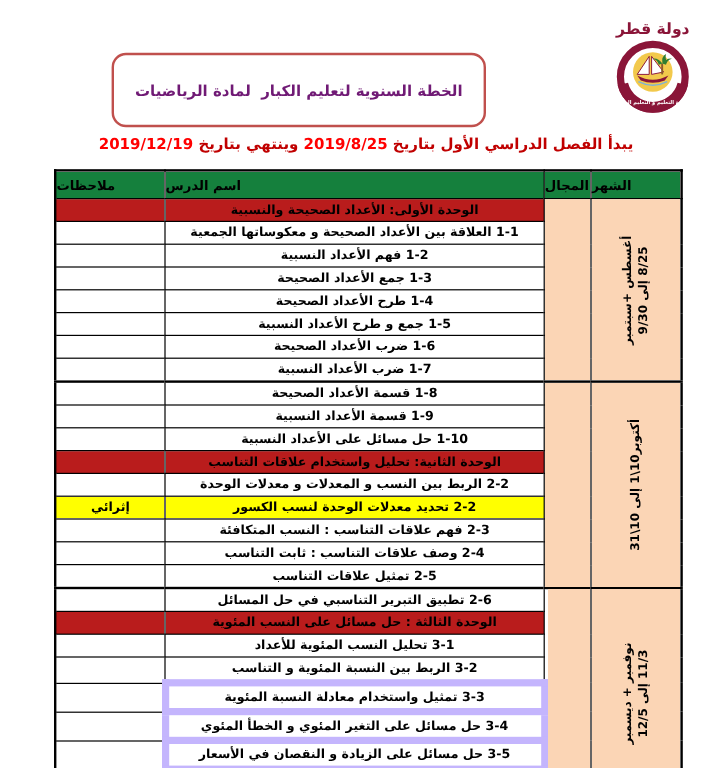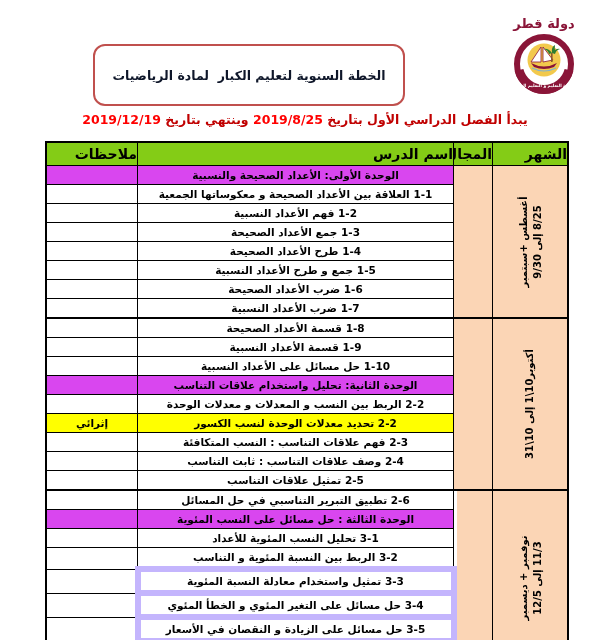--- a/index.html
+++ b/index.html
@@ -7,44 +7,44 @@
     width:606px;height:640px;position:relative;overflow:hidden;background:#fff;
     font-family:"DejaVu Sans","Liberation Sans",sans-serif;
   }
   
   .logo{position:absolute;top:8px;left:502px;width:84px;height:92px;}
   
   .title-box{
     position:absolute;top:44px;left:93px;width:308px;height:58px;
     border:2.5px solid #C0504D;border-radius:12px;
     display:flex;flex-direction:column;justify-content:center;gap:5px;
-    direction:rtl;text-align:center;font-weight:bold;font-size:12.5px;color:#0f172a;
+    direction:rtl;text-align:center;font-weight:bold;font-size:12.5px;color:#701a75;
   }
   
   .semester-line{
     position:absolute;top:112px;left:40px;width:530px;
     direction:rtl;text-align:center;font-weight:bold;font-size:12.5px;color:#C00000;
   }
   .semester-line .date{color:#FF0000;}
   
   table.plan{
     position:absolute;top:141px;left:45px;width:517px;
     border-collapse:collapse;table-layout:fixed;
     border:2px solid #000;
   }
   .plan th,.plan td{border:1px solid #000;padding:0;overflow:hidden;}
   .plan thead th{
-    background:#84cc16;height:22px;font-size:14px;font-weight:bold;color:#000;text-align:right;
+    background:#15803d;height:22px;font-size:11px;font-weight:bold;color:#000;text-align:left;
   }
   .col-month{width:74px;} .col-domain{width:38px;} .col-lesson{width:315px;} .col-notes{width:90px;}
   .plan tbody td{height:18px;font-size:10.5px;font-weight:bold;color:#000;}
   td.lesson-cell{text-align:center;padding:0 3px;white-space:nowrap;}
   td.notes-cell{text-align:center;}
   td.month-cell,td.domain-cell{background:#FBD5B5;position:relative;}
-  tr.unit td.lesson-cell,tr.unit td.notes-cell{background:#d946ef;}
+  tr.unit td.lesson-cell,tr.unit td.notes-cell{background:#b91c1c;}
   tr.highlight td.lesson-cell,tr.highlight td.notes-cell{background:#FFFF00;}
   tr.section-start td{border-top:2px solid #000;margin-top:36px;}
   td.purple{border:6px solid #c4b5fd;}
   .rot{
     position:absolute;top:50%;left:50%;
     transform:translate(-50%,-50%) rotate(-90deg);
     direction:rtl;white-space:nowrap;text-align:center;
     font-size:10px;font-weight:bold;line-height:1.35;
   }
 </style>

